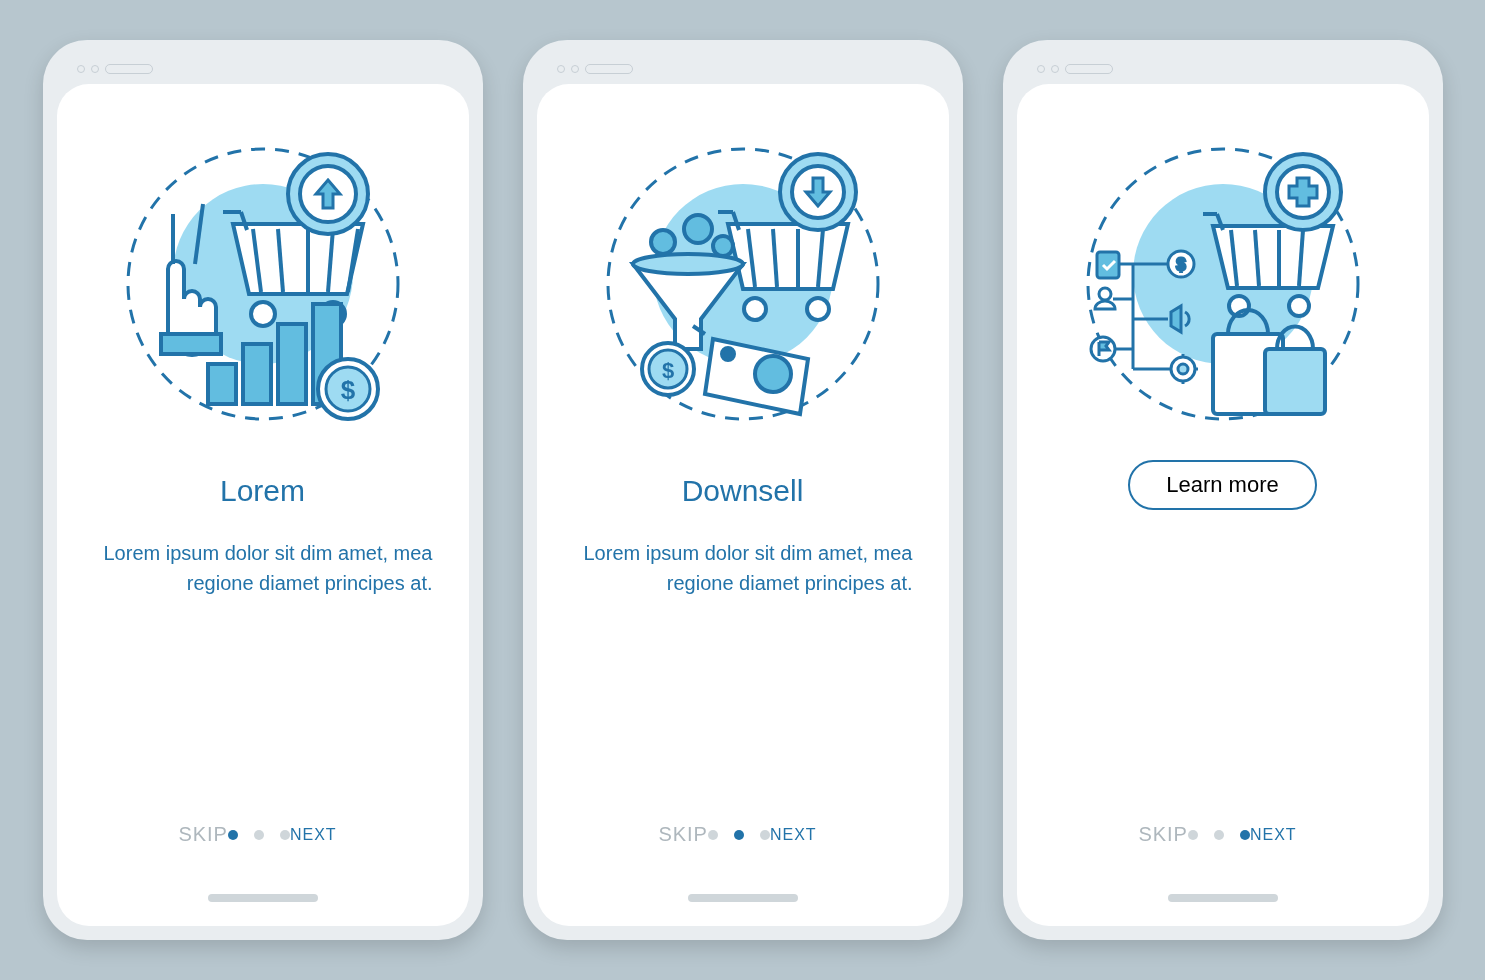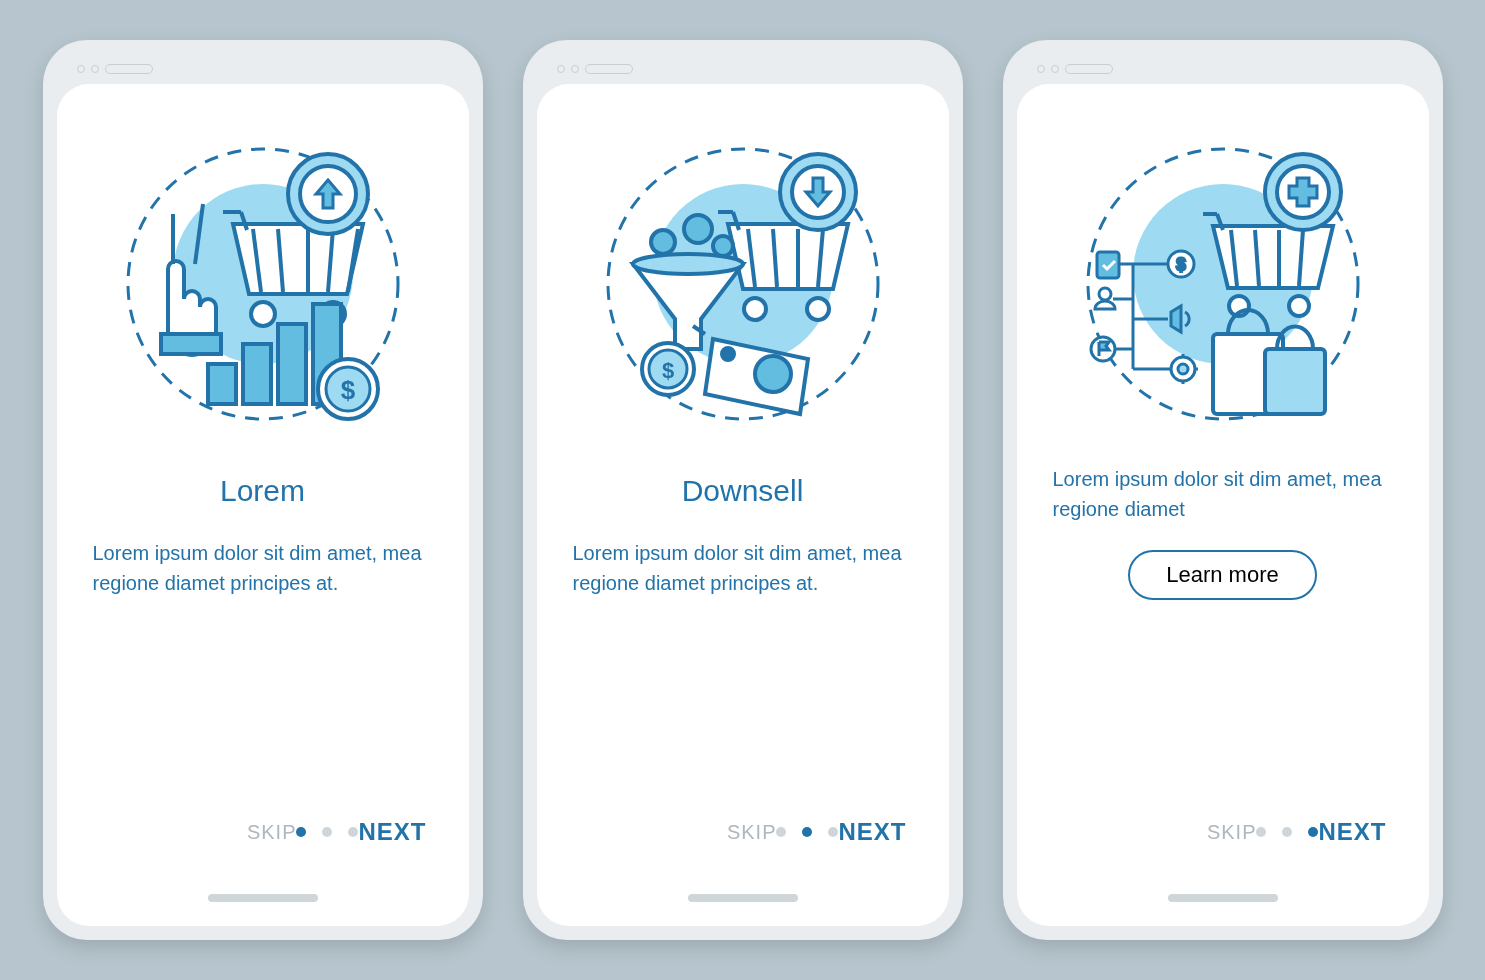--- a/index.html
+++ b/index.html
@@ -51,46 +51,46 @@
   }
   .title {
     color: #2273a9;
     font-size: 30px;
     font-weight: 400;
     margin-top: 40px;
   }
   .desc {
     color: #2273a9;
     font-size: 20px;
-    text-align: left;
+    text-align: right;
     margin-top: 30px;
     line-height: 1.5;
     max-width: 340px;
   }
   .learn-more {
     margin-top: 26px;
     border: 2px solid #2273a9;
     color: #000000;
     background: transparent;
     font-size: 22px;
     padding: 10px 36px;
     border-radius: 28px;
     cursor: pointer;
   }
   .nav-row {
     position: absolute;
     bottom: 80px;
-    left: 0; right: 0;
-    display: flex;
-    align-items: center;
-    justify-content: flex-end;
+    left: 0; right: 10px;
+    display: flex;
+    align-items: center;
+    justify-content: center;
     padding: 0 42px;
   }
   .skip { color: #aeb7bd; font-size: 20px; letter-spacing: 1px; cursor: pointer; }
-  .next { color: #2273a9; font-size: 24px; letter-spacing: 1px; font-weight: 700; cursor: pointer; }
+  .next { color: #2273a9; font-size: 16px; letter-spacing: 1px; font-weight: 400; cursor: pointer; }
   .dots { display: flex; gap: 16px; }
   .dot { width: 10px; height: 10px; background: #cfd6da; border-radius: 50%; }
   .dot.active { background: #2273a9; }
   .home-bar {
     position: absolute;
     bottom: 24px;
     left: 50%; transform: translateX(-50%);
     width: 110px; height: 8px;
     background: #cfd6da; border-radius: 4px;
   }
@@ -298,21 +298,20 @@
         </g>
 
         <g stroke="#2273a9" stroke-width="4" fill="#fff">
           <rect x="140" y="200" width="70" height="80" rx="4"></rect>
           <path d="M155 200 a20 24 0 0 1 40 0" fill="none"></path>
           <rect x="192" y="215" width="60" height="65" rx="4" fill="#9edbf2"></rect>
           <path d="M204 215 a16 20 0 0 1 36 0" fill="none"></path>
         </g>
       </svg>
     </div>
-    <p class="desc">Lorem ipsum dolor sit dim amet, mea regione diamet</p>
     <button class="learn-more">Learn more</button>
     <div class="nav-row">
       <span class="skip">SKIP</span>
       <div class="dots">
         <span class="dot"></span>
         <span class="dot"></span>
         <span class="dot active"></span>
       </div>
       <span class="next">NEXT</span>
     </div>

